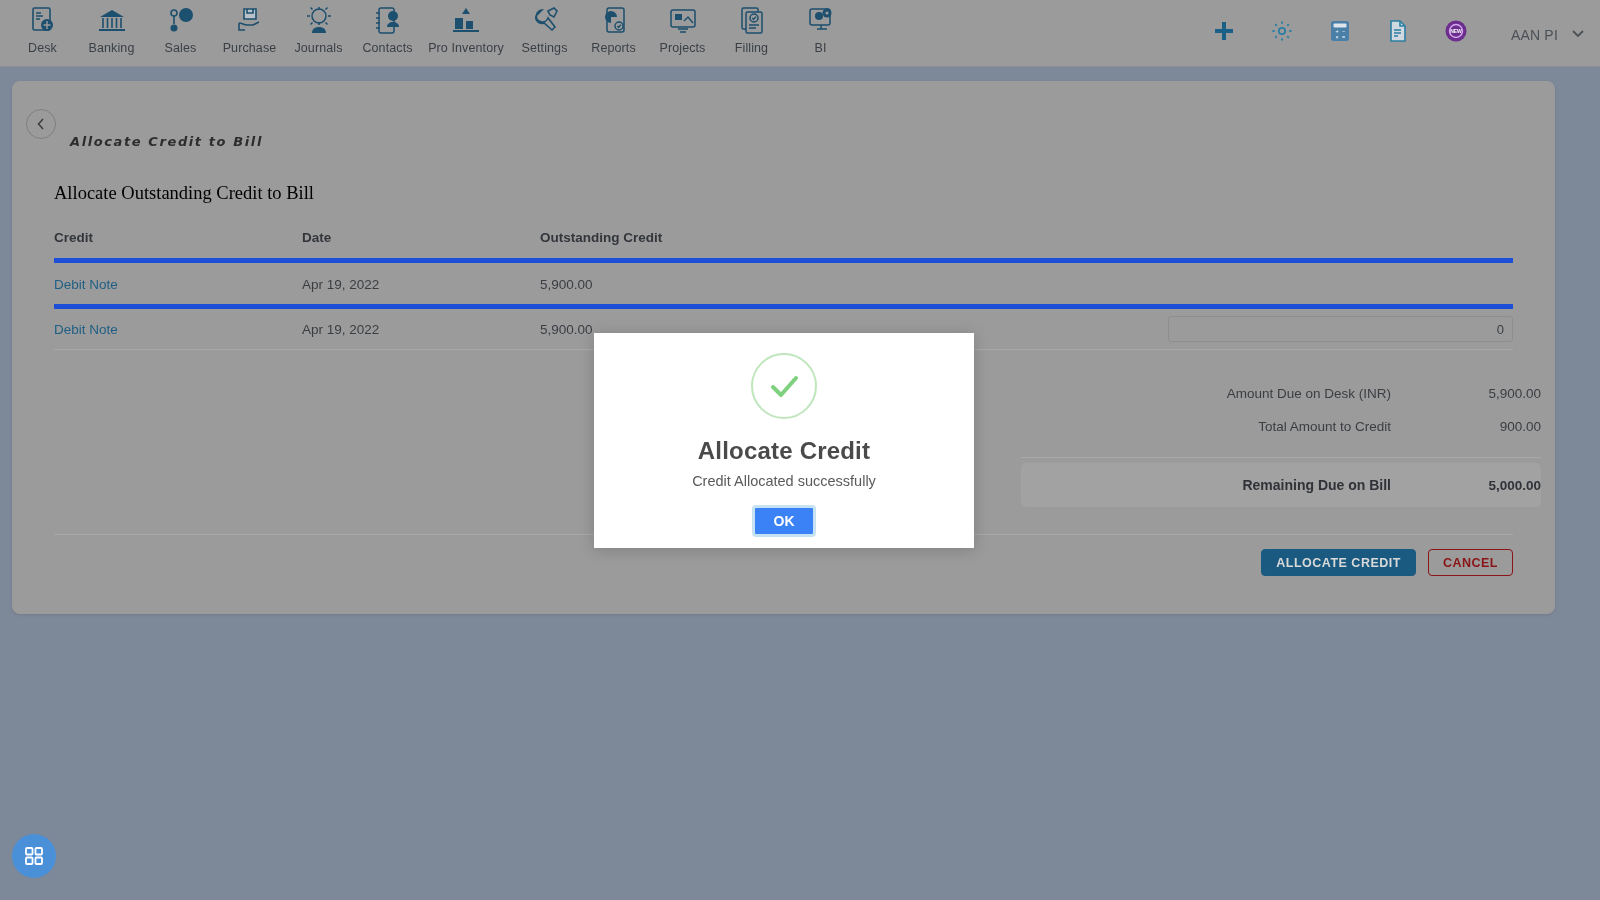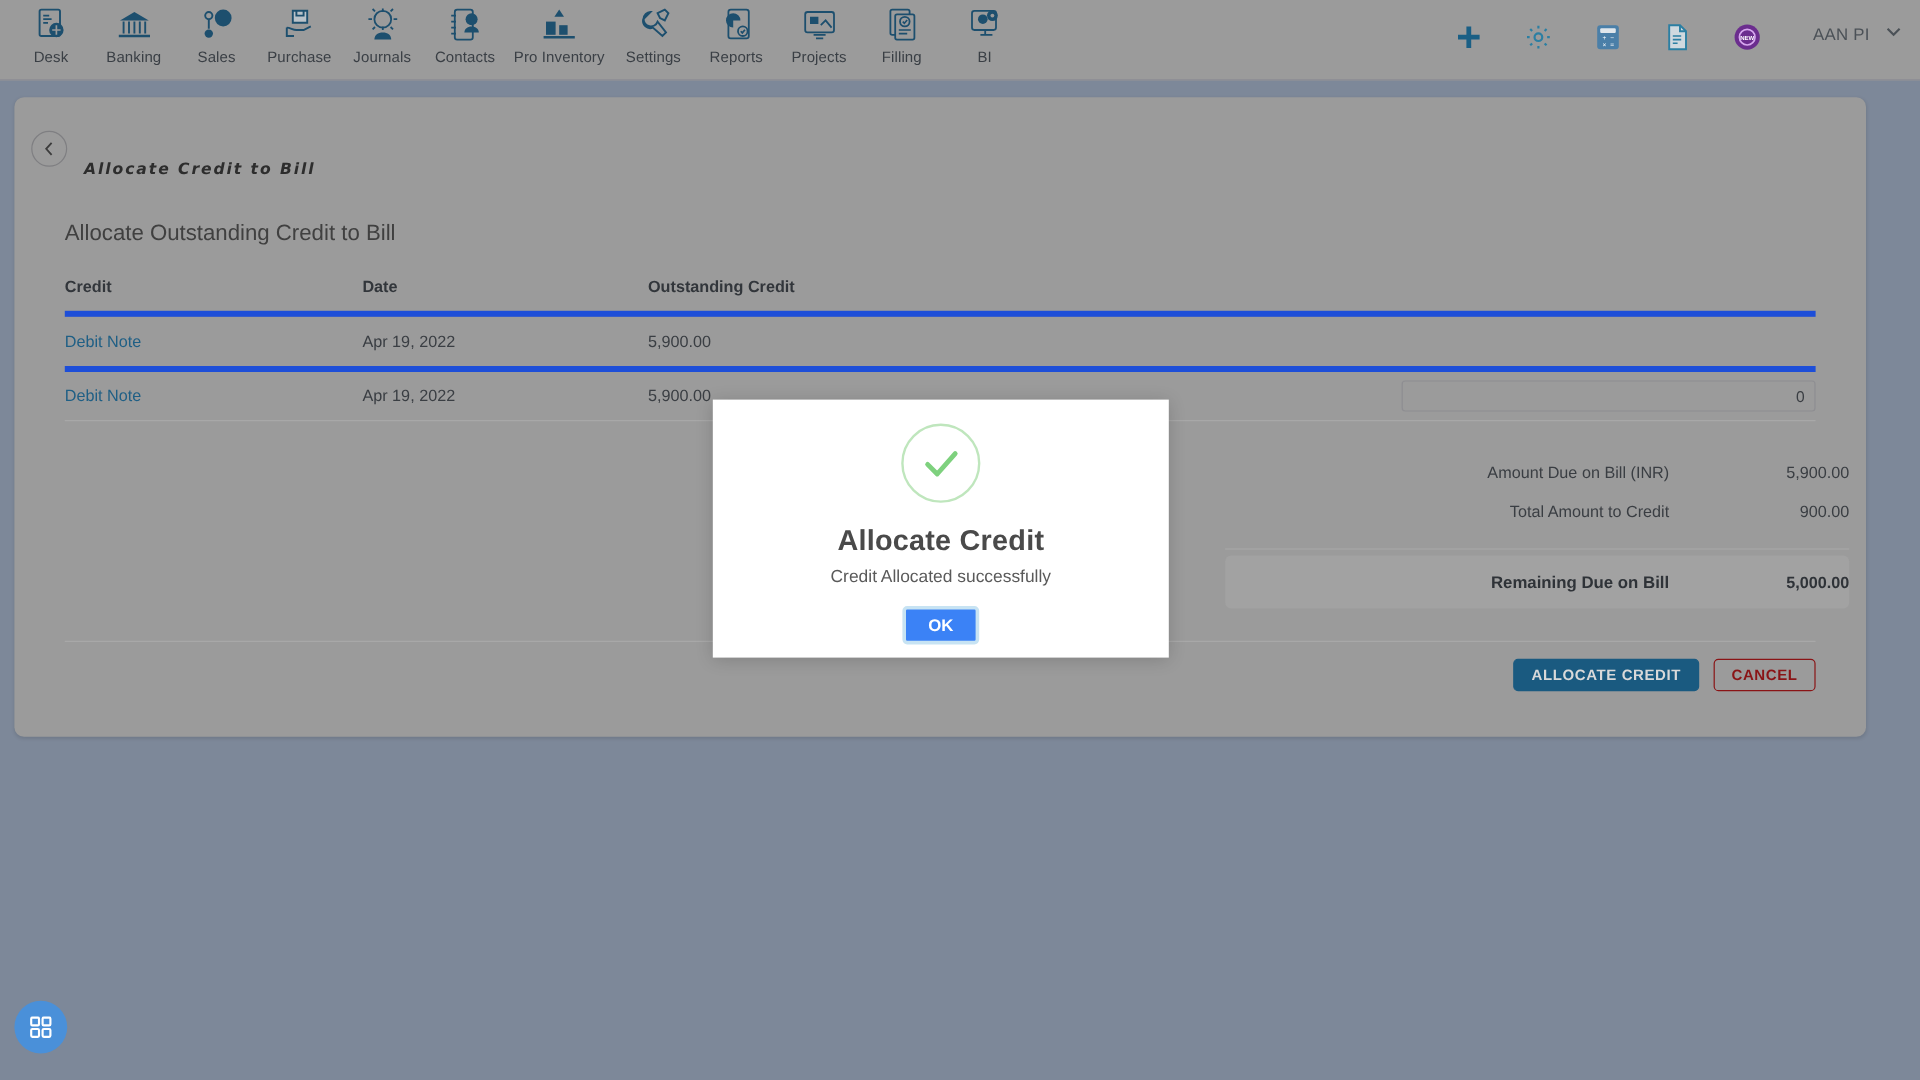--- a/index.html
+++ b/index.html
@@ -34,21 +34,21 @@
   }
   .nav-icon svg { width: 32px; height: 32px; display: block; }
   .nav-label {
     margin-top: 3px;
     font-size: 12.5px; color: #3a3f45; letter-spacing: .1px;
     white-space: nowrap;
   }
 
   .topbar-right {
     position: absolute; right: 14px; top: 18px;
-    display: flex; align-items: flex-start; gap: 32px;
+    display: flex; align-items: flex-end; gap: 32px;
   }
   .tb-icon { width: 26px; height: 26px; display: flex; align-items: center; justify-content: center; cursor: pointer; }
   .tb-icon svg { display: block; }
   .user-menu { display: flex; align-items: center; gap: 12px; margin-left: 10px; cursor: pointer; }
   .user-name { font-size: 14px; color: #4b5157; letter-spacing: .2px; }
   .chev { color: #4b5157; font-size: 16px; line-height: 1; }
 
   
   .card {
     position: absolute; left: 12px; top: 81px;
@@ -69,21 +69,21 @@
   }
   .back-btn svg { display:block; }
   .page-title {
     font-family: "DejaVu Sans", sans-serif;
     font-size: 13px; font-weight: bold; font-style: italic;
     color: #2d2d2d; letter-spacing: 1.6px; margin-top: 35px;
   }
 
   .section-title {
     margin: 34px 0 0 42px;
-    font-size: 18.5px; color: #404040; font-weight: normal;
+    font-size: 18.5px; color: #000000; font-weight: normal; font-family: Liberation Serif, serif;
   }
 
   
   .tbl { margin: 26px 42px 0 42px; width: 1459px; }
   .tbl-row { display: flex; align-items: center; }
   .tbl-head .c { font-size: 13.5px; color: #32363b; font-weight: bold; padding-bottom: 13px; }
   .c-credit { width: 248px; }
   .c-date   { width: 238px; }
   .c-out    { width: 628px; }
   .c-amt    { width: 345px; display: flex; justify-content: flex-start; }
@@ -410,21 +410,21 @@
         <div class="c-out"><span class="cell-text">5,900.00</span></div>
         <div class="c-amt">
           <input class="amt-input" type="text" value="0" style="">
         </div>
       </div>
     </div>
   </div>
 
   <div class="summary">
     <div class="sum-row">
-      <span class="sum-label">Amount Due on Bill (INR)</span>
+      <span class="sum-label">Amount Due on Desk (INR)</span>
       <span class="sum-val">5,900.00</span>
     </div>
     <div class="sum-row">
       <span class="sum-label">Total Amount to Credit</span>
       <span class="sum-val">900.00</span>
     </div>
     <div class="sum-divider"></div>
     <div class="sum-total">
       <span class="sum-label">Remaining Due on Bill</span>
       <span class="sum-val">5,000.00</span>

